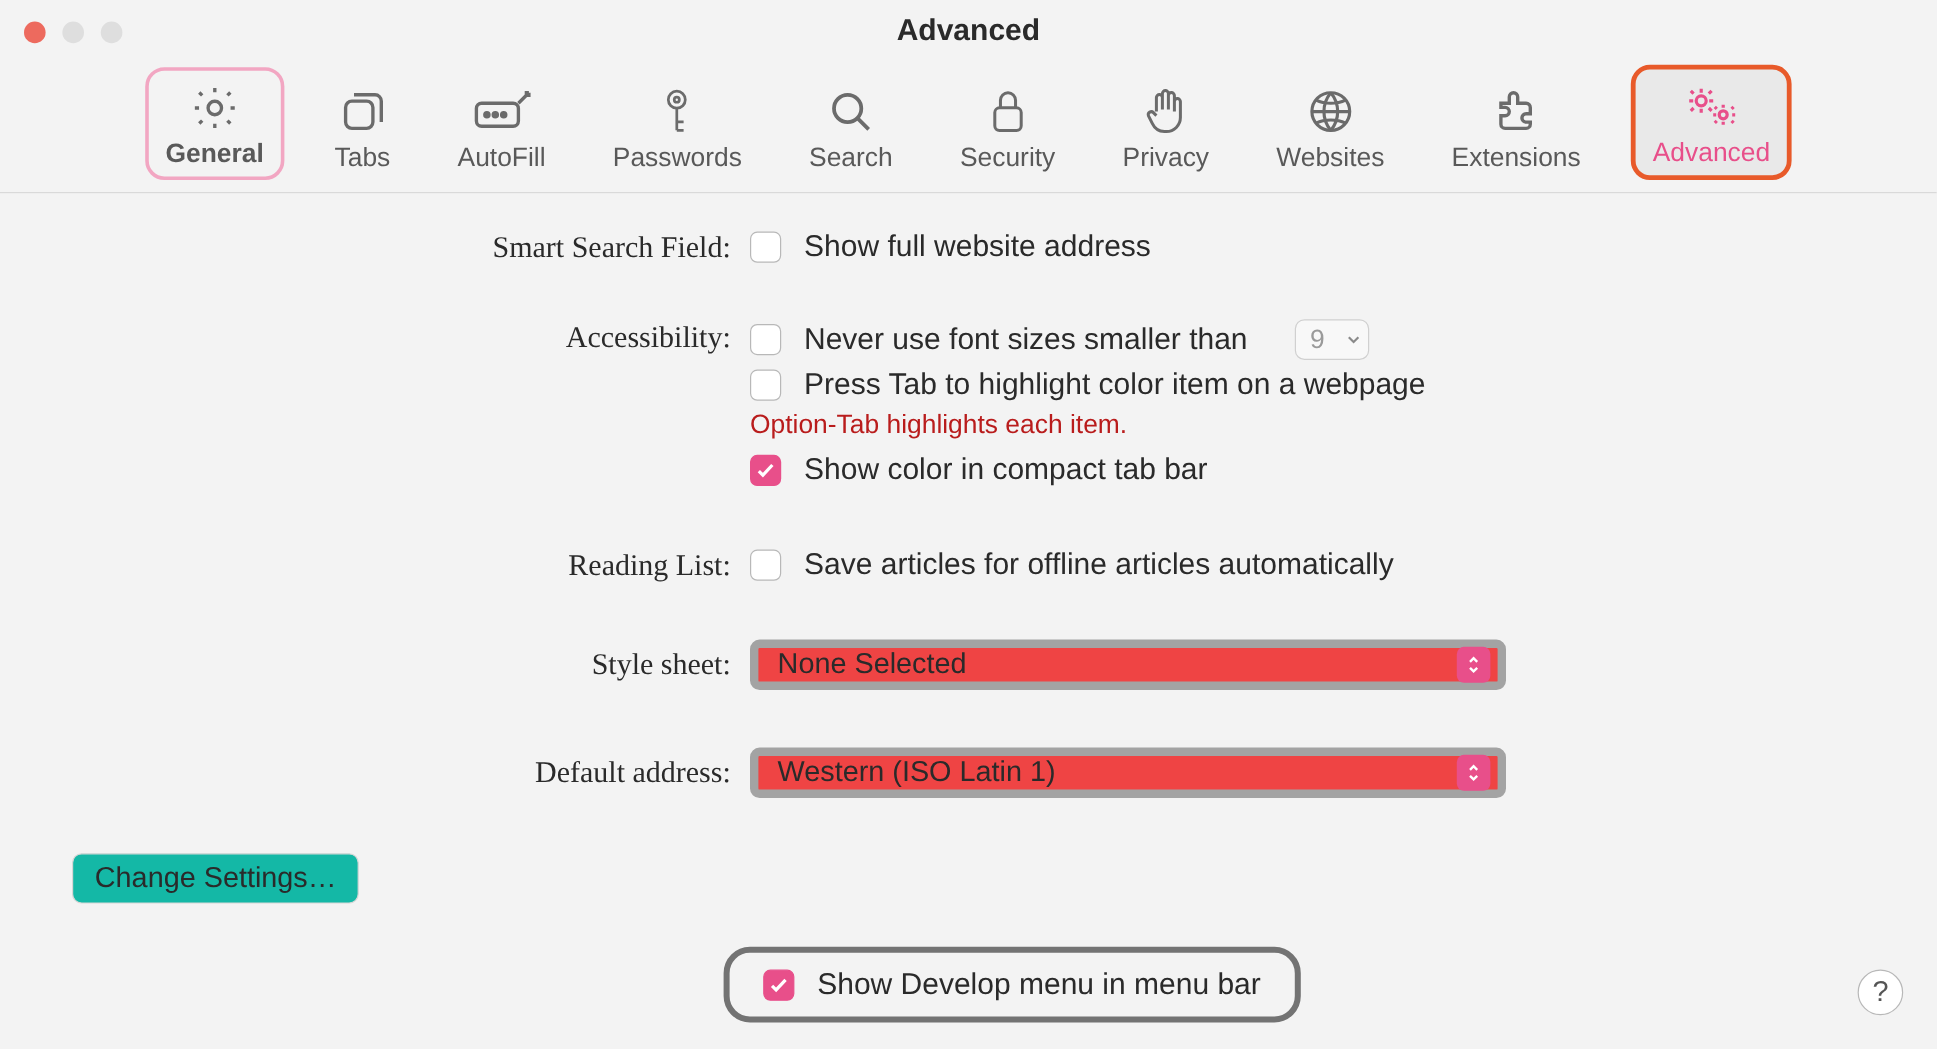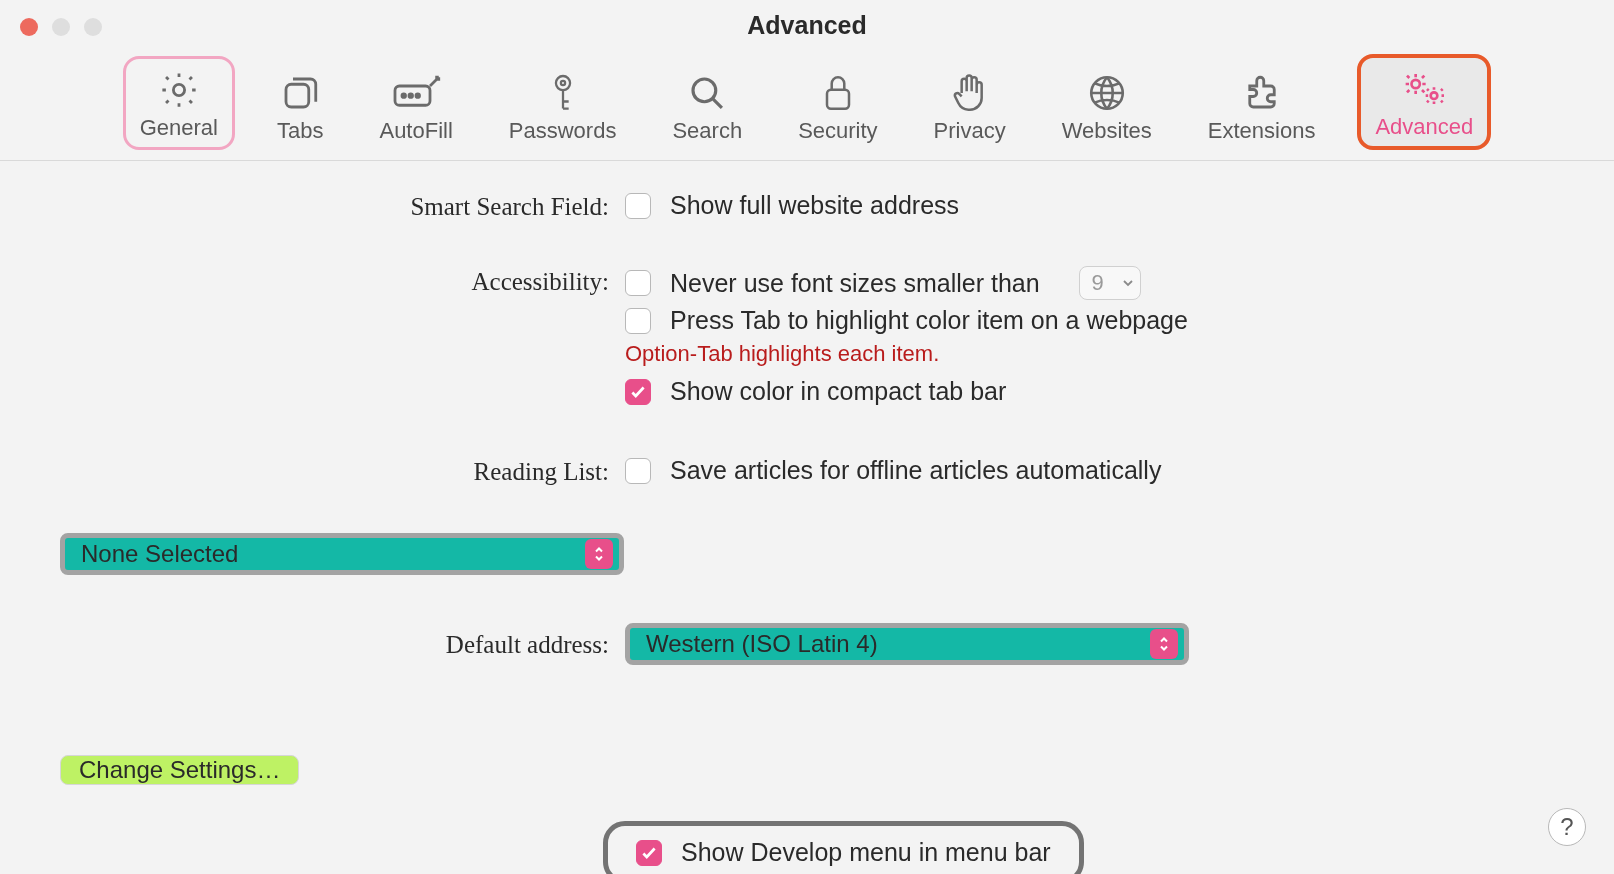--- a/index.html
+++ b/index.html
@@ -58,20 +58,21 @@
     height: 46px;
     display:flex;align-items:center;justify-content:center;
     margin-bottom:2px;
   }
   .tab.active {
     color: #e84f8a;
   }
   .tab.general-hl {
     border: 3px solid #f2a6c2;
     border-radius: 16px;
+    font-weight: bold;
   }
   .tab.advanced-hl {
     border: 4px solid #e85a2a;
     border-radius: 16px;
     background: #e9e9e9;
   }
   .content {
     padding: 30px 60px 0 60px;
   }
   .row {
@@ -117,41 +118,41 @@
   }
   .stepper {
     display:inline-flex;align-items:center;
     border:1px solid #d0d0d0;border-radius:8px;
     background:#f8f8f8; margin-left:20px;
     height:34px;
   }
   .stepper .val { padding:0 12px; color:#9a9a9a; font-size:22px;}
   .stepper .btn { width:24px;display:flex;align-items:center;justify-content:center;color:#9a9a9a;}
   .select {
-    width: 564px;
+    width: 630px;
     height: 42px;
-    background: #14b8a6;
-    border: 5px solid #a3a3a3;
+    background: #ef4444;
+    border: 7px solid #a3a3a3;
     border-radius: 8px;
     display:flex;align-items:center;justify-content:space-between;
     padding: 0 6px 0 16px;
     font-size: 24px;
   }
   .select .arrows {
     width:28px;height:30px;border-radius:6px;background:#e84f8a;
     display:flex;flex-direction:column;align-items:center;justify-content:center;
   }
   .button {
-    height: 30px;
-    background: #bef264;
+    height: 42px;
+    background: #14b8a6;
     border: 1px solid #d6d6d6;
     border-radius: 8px;
     padding: 0 18px;
     font-size: 24px;
-    display:inline-flex;align-items:center;margin-top:44px;
+    display:inline-flex;align-items:center;
   }
   .red-outline {
     border: 5px solid #737373;
     border-radius: 22px;
     padding: 12px 28px;
     display:inline-flex;
   }
   .help {
     position: absolute;
     right: 28px;
@@ -325,20 +326,21 @@
       <div class="chk-line">
         <div class="checkbox"></div>
         <span>Save articles for offline articles automatically</span>
       </div>
     </div>
   </div>
 
   <div style="height:24px"></div>
 
   <div class="row">
+    <div class="label-col" style="padding-top:8px">Style sheet:</div>
     <div class="field-col">
       <div class="select">
         <span>None Selected</span>
         <span class="arrows">
           <svg width="12" height="8" viewBox="0 0 12 8" fill="none" stroke="#fff" stroke-width="2">
               <path d="M3 5.5L6 2.5 9 5.5"></path>
             </svg>
           <svg width="12" height="8" viewBox="0 0 12 8" fill="none" stroke="#fff" stroke-width="2">
               <path d="M3 2.5L6 5.5 9 2.5"></path>
             </svg>
@@ -346,21 +348,21 @@
       </div>
     </div>
   </div>
 
   <div style="height:30px"></div>
 
   <div class="row">
     <div class="label-col" style="padding-top:8px">Default address:</div>
     <div class="field-col">
       <div class="select">
-        <span>Western (ISO Latin 4)</span>
+        <span>Western (ISO Latin 1)</span>
         <span class="arrows">
           <svg width="12" height="8" viewBox="0 0 12 8" fill="none" stroke="#fff" stroke-width="2">
               <path d="M3 5.5L6 2.5 9 5.5"></path>
             </svg>
           <svg width="12" height="8" viewBox="0 0 12 8" fill="none" stroke="#fff" stroke-width="2">
               <path d="M3 2.5L6 5.5 9 2.5"></path>
             </svg>
         </span>
       </div>
     </div>

